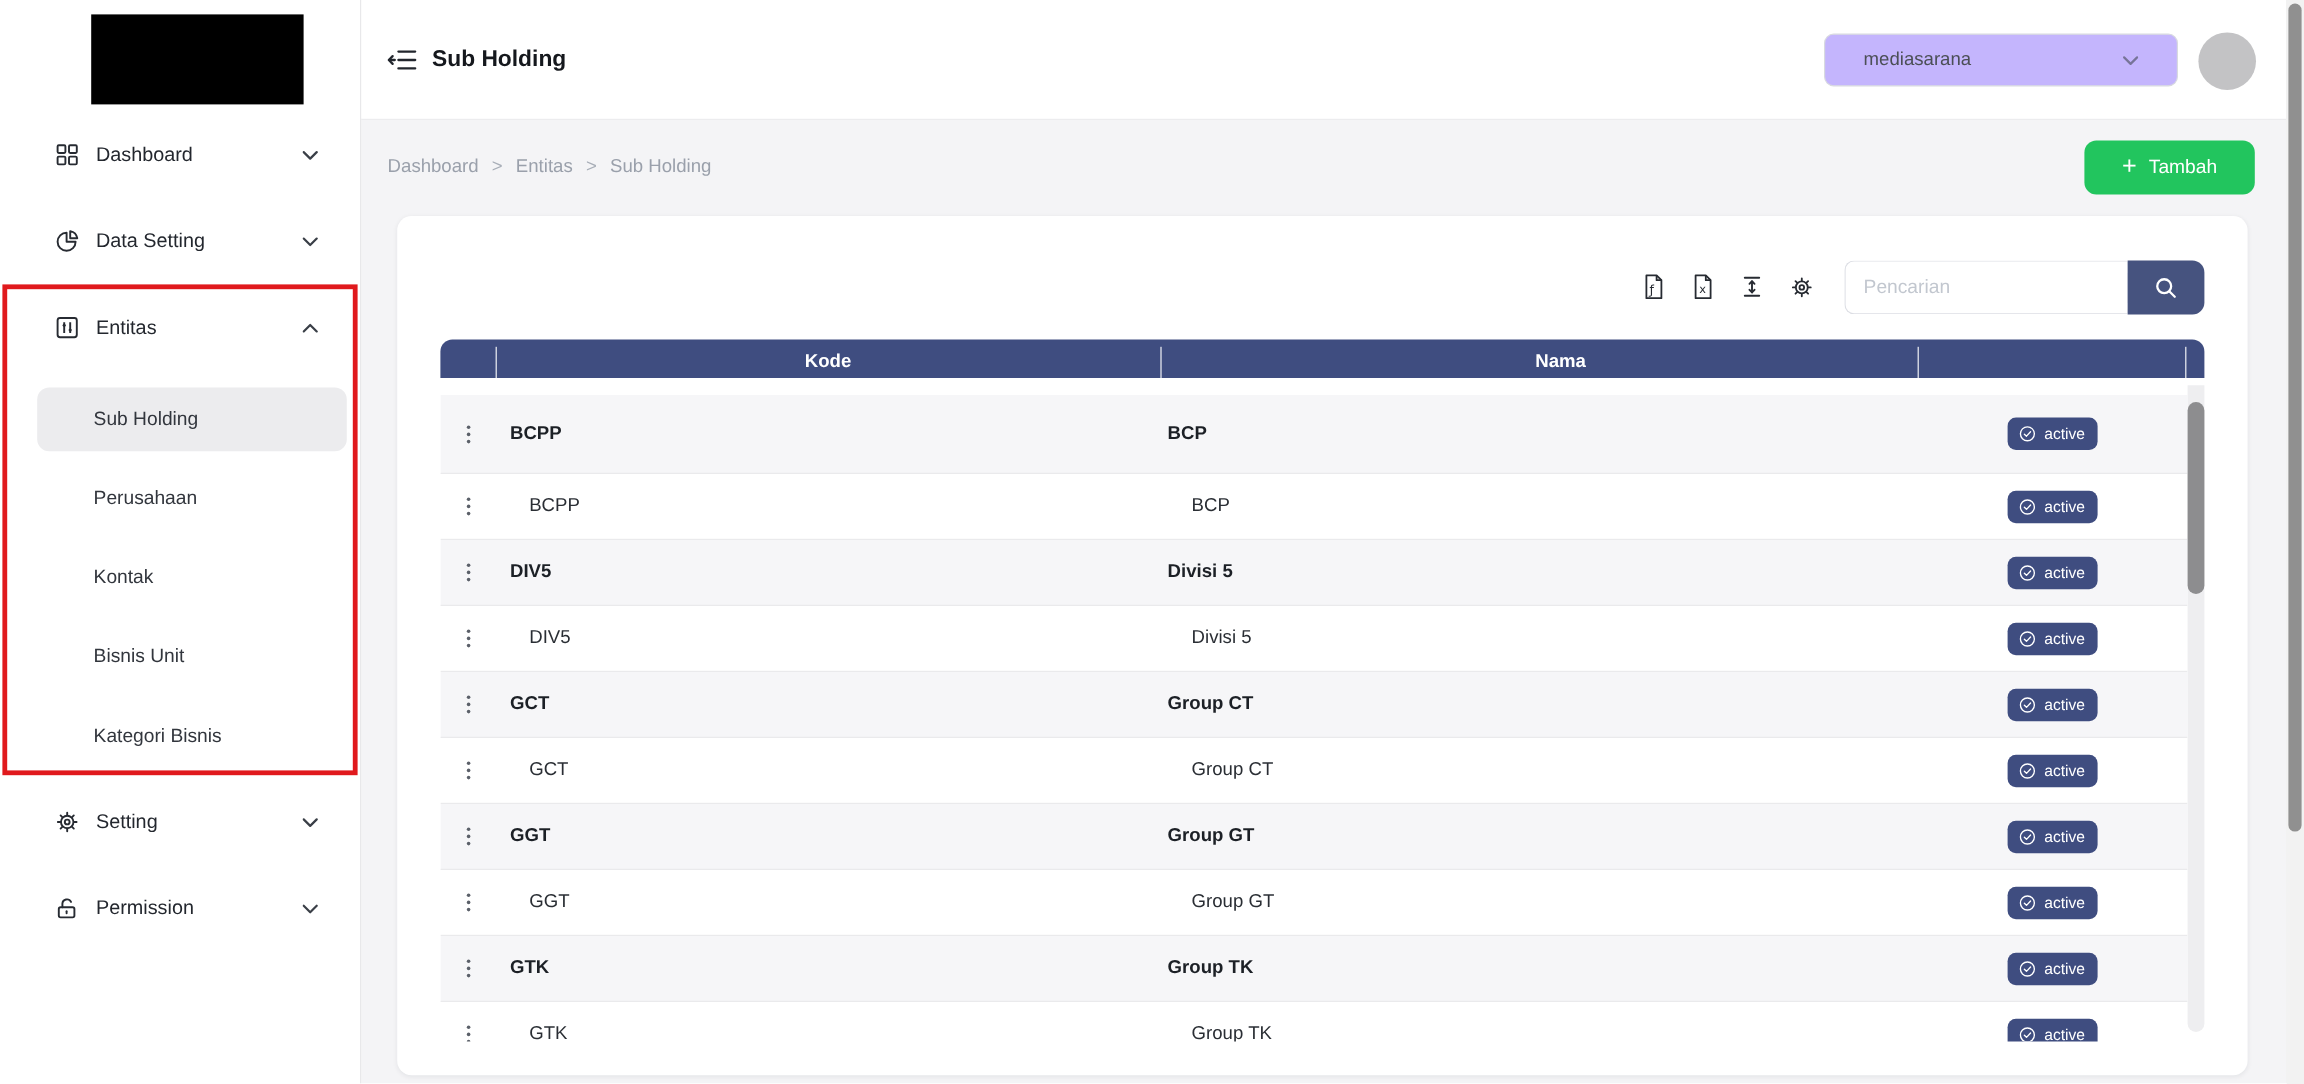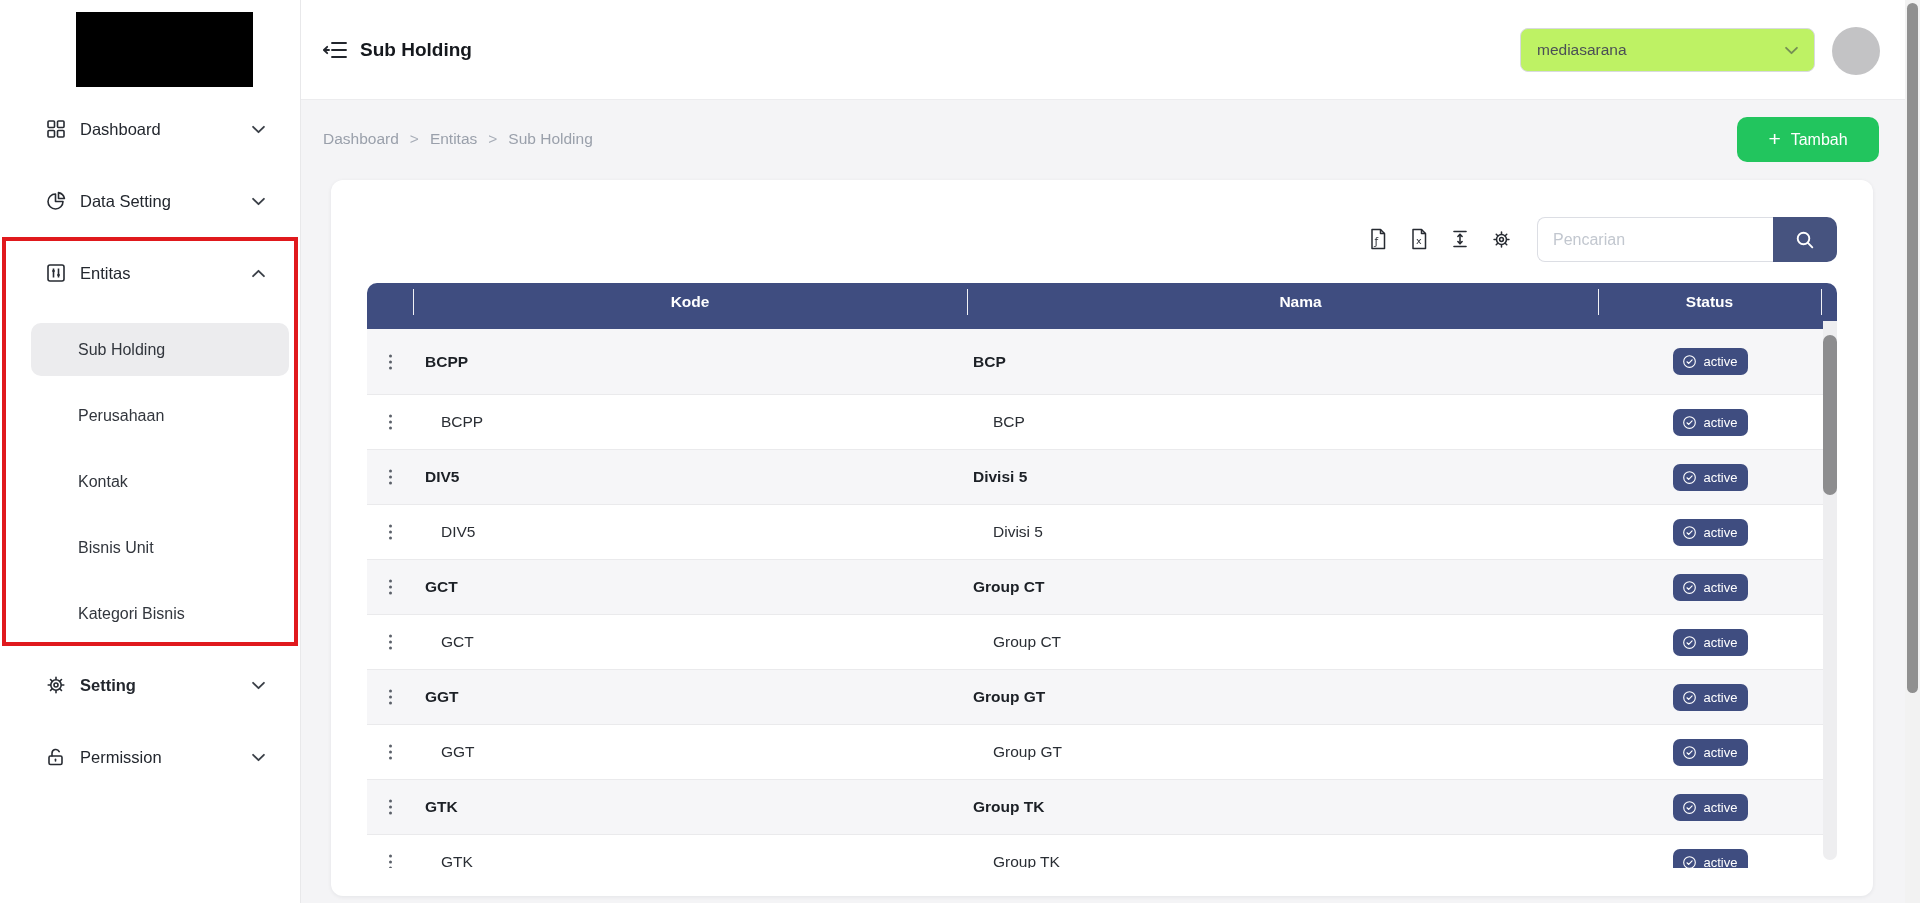--- a/index.html
+++ b/index.html
@@ -11,32 +11,32 @@
 
   
   .sidebar { position:absolute; left:0; top:0; width:300px; height:903px; background:#fff; border-right:1px solid #e8e8ea; z-index:5; }
   .logo { position:absolute; left:76px; top:12px; width:177px; height:75px; background:#000; }
   .nav { position:absolute; top:107px; left:0; right:0; }
   .nav-item { height:44px; margin:0 12px 28px 16px; display:flex; align-items:center; cursor:pointer; border-radius:10px; }
   .nav-item > .icon { width:22px; height:22px; margin-left:29px; }
   .nav-label { margin-left:13px; font-size:16.5px; color:#23272e; flex:1; }
   .chev { margin-right:23px; display:inline-flex; }
   .submenu { margin-top:26px; }
-  .submenu + .nav-item { margin-top:23px;font-weight:bold; }
+  .submenu + .nav-item { margin-top:23px; }
   .submenu-item { height:53px; margin:0 11px 13px 31px; display:flex; align-items:center; border-radius:10px; padding-left:47px; font-size:16px; color:#32363d; cursor:pointer; }
   .submenu-item.active { background:#ececee; }
 
   .annotation-rect { position:absolute; left:2px; top:237px; width:296px; height:409px; border:4px solid #e0191d; box-sizing:border-box; z-index:40; pointer-events:none; }
 
   
   .topbar { position:absolute; left:300px; top:0; width:1620px; height:100px; background:#fff; border-bottom:1px solid #ececee; box-sizing:border-box; z-index:4; }
   .topbar-left { position:absolute; left:22px; top:0; height:100px; display:flex; align-items:center; gap:12px; }
   .collapse-btn { width:26px; height:22px; cursor:pointer; background:none; border:none; padding:0; display:inline-flex; }
   .page-title { font-size:19px; font-weight:700; color:#15181d; }
-  .tenant-select { position:absolute; left:1220px; top:28px; width:295px; height:44px; border:1px solid #d8dadf; border-radius:8px; display:flex; align-items:center; padding:0 16px; box-sizing:border-box; color:#4b4f56; font-size:15.5px; background:#bef264; cursor:pointer; }
+  .tenant-select { position:absolute; left:1220px; top:28px; width:295px; height:44px; border:1px solid #d8dadf; border-radius:8px; display:flex; align-items:center; padding:0 32px; box-sizing:border-box; color:#4b4f56; font-size:15.5px; background:#c4b5fd; cursor:pointer; }
   .tenant-select .chevron { margin-left:auto; display:inline-flex; opacity:.55; }
   .avatar { position:absolute; left:1532px; top:27px; width:48px; height:48px; border-radius:50%; background:#c3c3c5; cursor:pointer; }
 
   
   .content { position:absolute; left:300px; top:100px; width:1620px; height:803px; background:#f4f4f6; }
   .breadcrumb { position:absolute; left:23px; top:30px; font-size:15.5px; color:#9aa0ab; display:flex; gap:11px; align-items:center; }
   .crumb { cursor:pointer; }
   .crumb-sep { color:#a7adb7; }
   .add-button { position:absolute; left:1437px; top:17px; width:142px; height:45px; background:#22c55e; border:none; border-radius:10px; color:#fff; font-size:16px; font-family:inherit; display:flex; align-items:center; justify-content:center; gap:10px; cursor:pointer; }
   .plus-glyph { font-size:21px; font-weight:400; line-height:1; margin-top:-2px; }
@@ -44,21 +44,21 @@
   .card { position:absolute; left:31px; top:80px; width:1542px; height:716px; background:#fff; border-radius:12px; box-shadow:0 1px 4px rgba(20,24,40,.07); }
 
   .export-icons { position:absolute; left:1036px; top:47px; display:flex; gap:19px; align-items:center; }
   .export-icons .icon { width:22px; height:24px; cursor:pointer; }
 
   .search-input { position:absolute; left:1206px; top:37px; width:236px; height:45px; box-sizing:border-box; border:1px solid #dcdee4; border-right:none; border-radius:8px 0 0 8px; padding:4px 15px; font-size:16px; color:#333; font-family:inherit; outline:none; background:#fff; }
   .search-input::placeholder { color:#c2c7cf; }
   .search-button { position:absolute; left:1442px; top:37px; width:64px; height:45px; background:#46537f; border:none; border-radius:0 10px 10px 0; cursor:pointer; display:flex; align-items:center; justify-content:center; }
 
   
-  .thead { position:absolute; left:36px; top:103px; width:1470px; height:46px; background:#3f4d80; border-radius:10px 10px 0 0; }
+  .thead { position:absolute; left:36px; top:103px; width:1470px; height:32px; background:#3f4d80; border-radius:10px 10px 0 0; }
   .th { position:absolute; top:0; height:38px; display:flex; align-items:center; justify-content:center; color:#fff; font-size:15.5px; font-weight:600; }
   .th-kode { left:46px; width:554px; }
   .th-nama { left:600px; width:631px;padding-left:18px; }
   .th-status { left:1231px; width:223px; }
   .th-sep { position:absolute; top:6px; width:1px; height:26px; background:rgba(255,255,255,.92); }
 
   .tbody { position:absolute; left:36px; top:149px; width:1456px; height:539px; overflow:hidden; }
   .t-row { display:grid; grid-template-columns:46px 554px 631px 225px; align-items:center; height:55px; background:#fff; border-bottom:1px solid #eaeaec; box-sizing:border-box; }
   .t-row:first-child { height:66px; }
   .t-row.parent { background:#f6f6f8; }
@@ -263,21 +263,20 @@
           <svg viewBox="0 0 22 22" width="22" height="22" fill="none" stroke="#ffffff" stroke-width="1.9" stroke-linecap="round">
             <circle cx="9.5" cy="9.5" r="5.8"></circle>
             <line x1="13.9" y1="13.9" x2="18.3" y2="18.3"></line>
           </svg>
         </span>
     </button>
 
     <div class="thead">
       <div class="th th-kode">Kode</div>
       <div class="th th-nama">Nama</div>
-      <div class="th th-status">Status</div>
       <div class="th-sep" style="left:46px"></div>
       <div class="th-sep" style="left:600px"></div>
       <div class="th-sep" style="left:1231px"></div>
       <div class="th-sep" style="left:1454px"></div>
     </div>
 
     <div class="tbody" id="tbody">
         <div class="t-row parent">
           <span class="cell-kebab">
             <svg viewBox="0 0 4 18" width="5" height="18">

